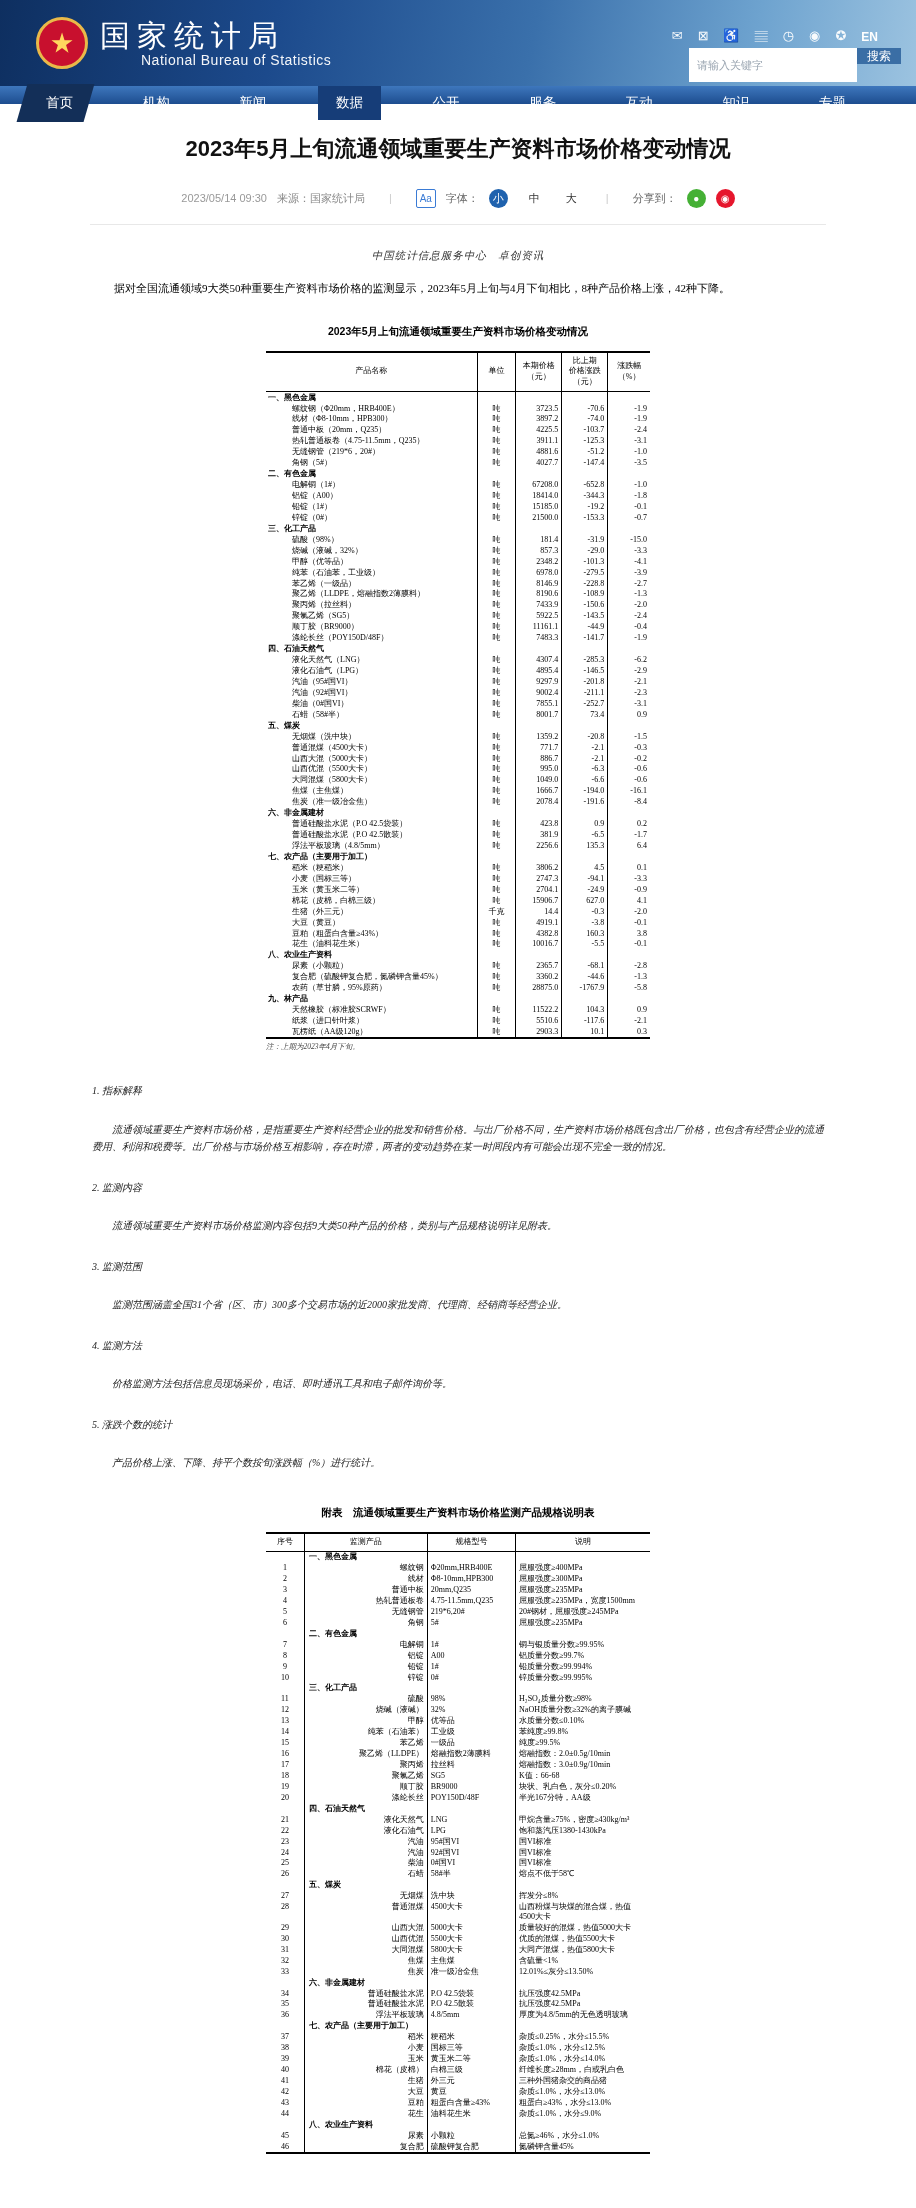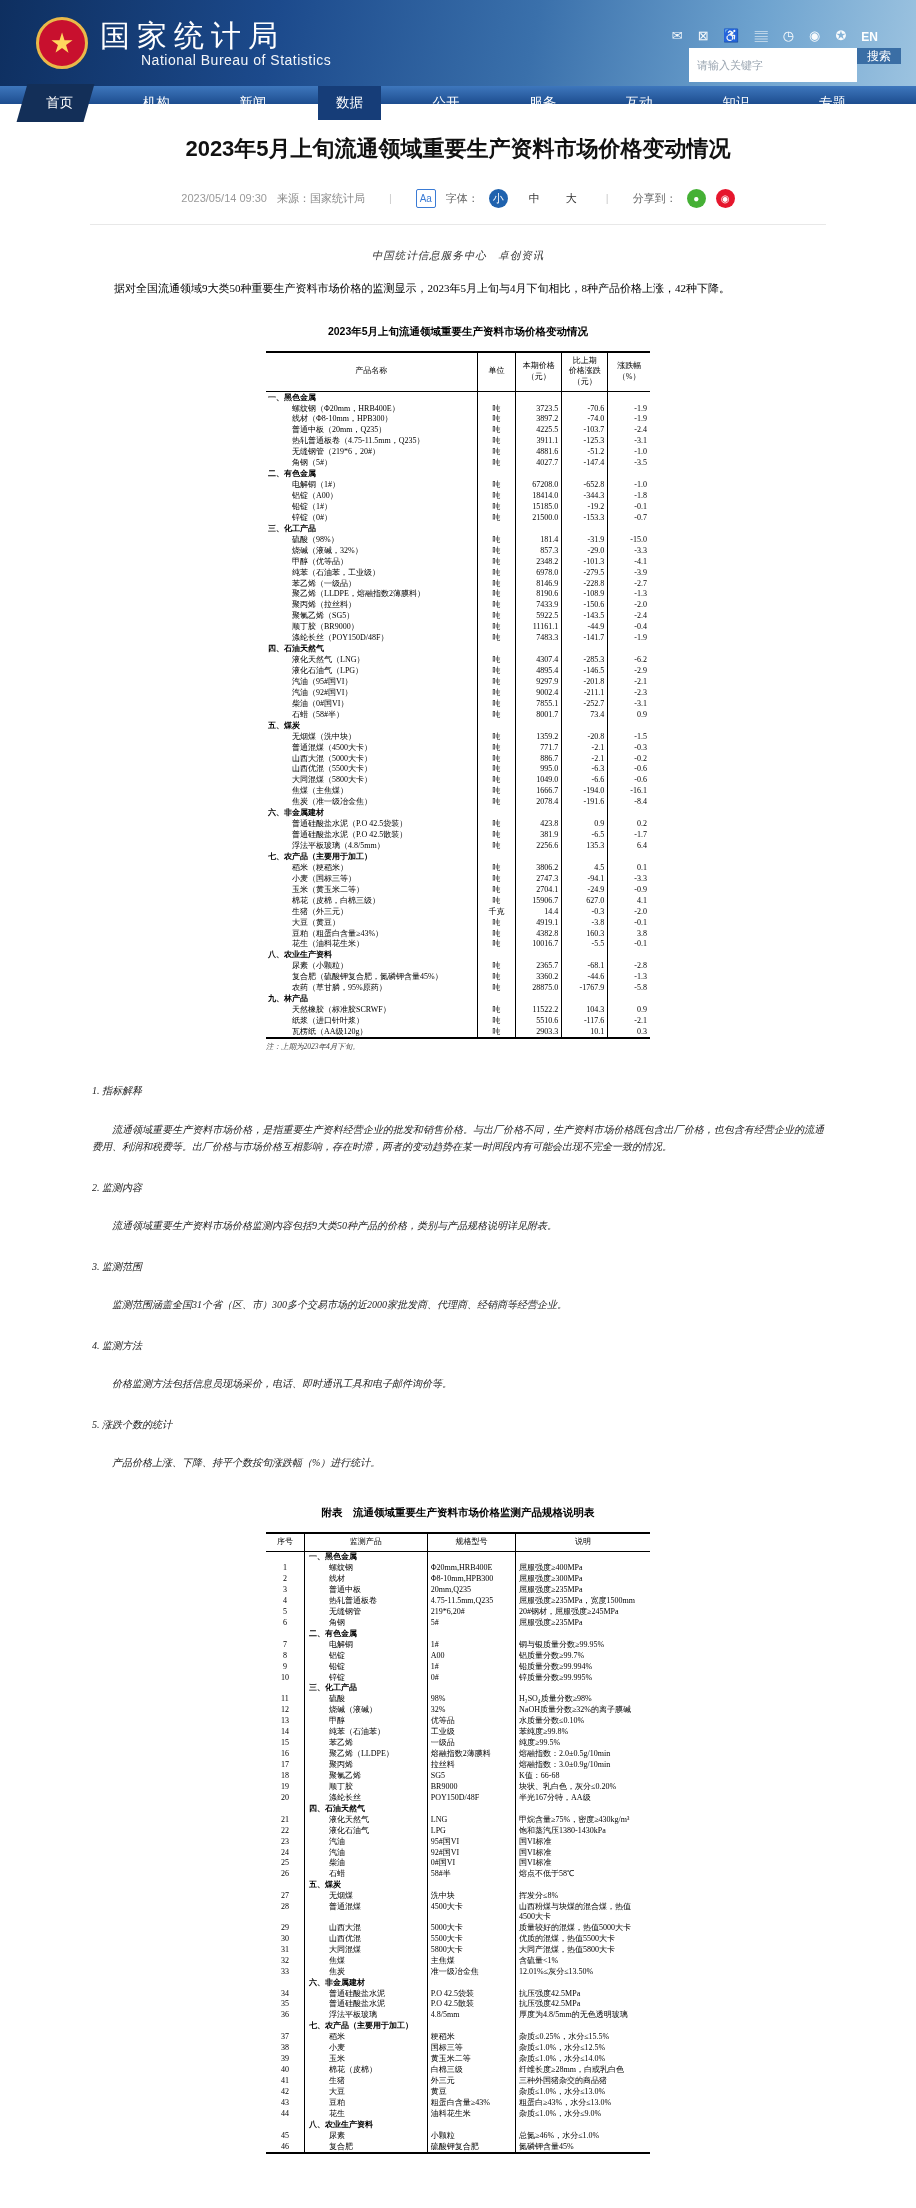--- a/index.html
+++ b/index.html
@@ -66,21 +66,21 @@
     font-family:"Liberation Serif",serif; font-size:8px; color:#000; }
   table.datatable th { font-weight:normal; border-bottom:1px solid #000; padding:3px 2px;
     white-space:pre-line; text-align:center; line-height:1.35; }
   table.datatable td { padding:0.6px 3px; line-height:1.22; vertical-align:top; }
   table.datatable tr > *:nth-child(n+2) { border-left:1px solid #000; }
   .t1 td.name { padding-left:26px; }
   .t1 td.cat, .t2 td.cat { font-family:"Liberation Sans",sans-serif; font-weight:bold; padding-left:2px; }
   .t1 td.unit { text-align:center; }
   .t1 td.num { text-align:right; }
   .t2 td.sn { text-align:center; }
-  .t2 td.prod { padding-left:24px; }
+  .t2 td.prod { padding-left:24px;text-align:right; }
   .t2 td.cat { padding-left:4px; }
   .tbl-footnote { width:384px; margin:3px auto 0; font-family:"Liberation Serif",serif; font-style:italic;
     font-size:7.5px; color:#444; }
 
   .notes { margin:30px 92px 0; font-family:"Liberation Serif",serif; font-style:italic; font-size:10px;
     color:#222; line-height:1.75; }
   .notes .nh { font-weight:bold; }
   .notes .nt { margin-top:23px; }
   .notes .nb { margin-top:21px; text-indent:2em; text-align:justify; }
 </style>

